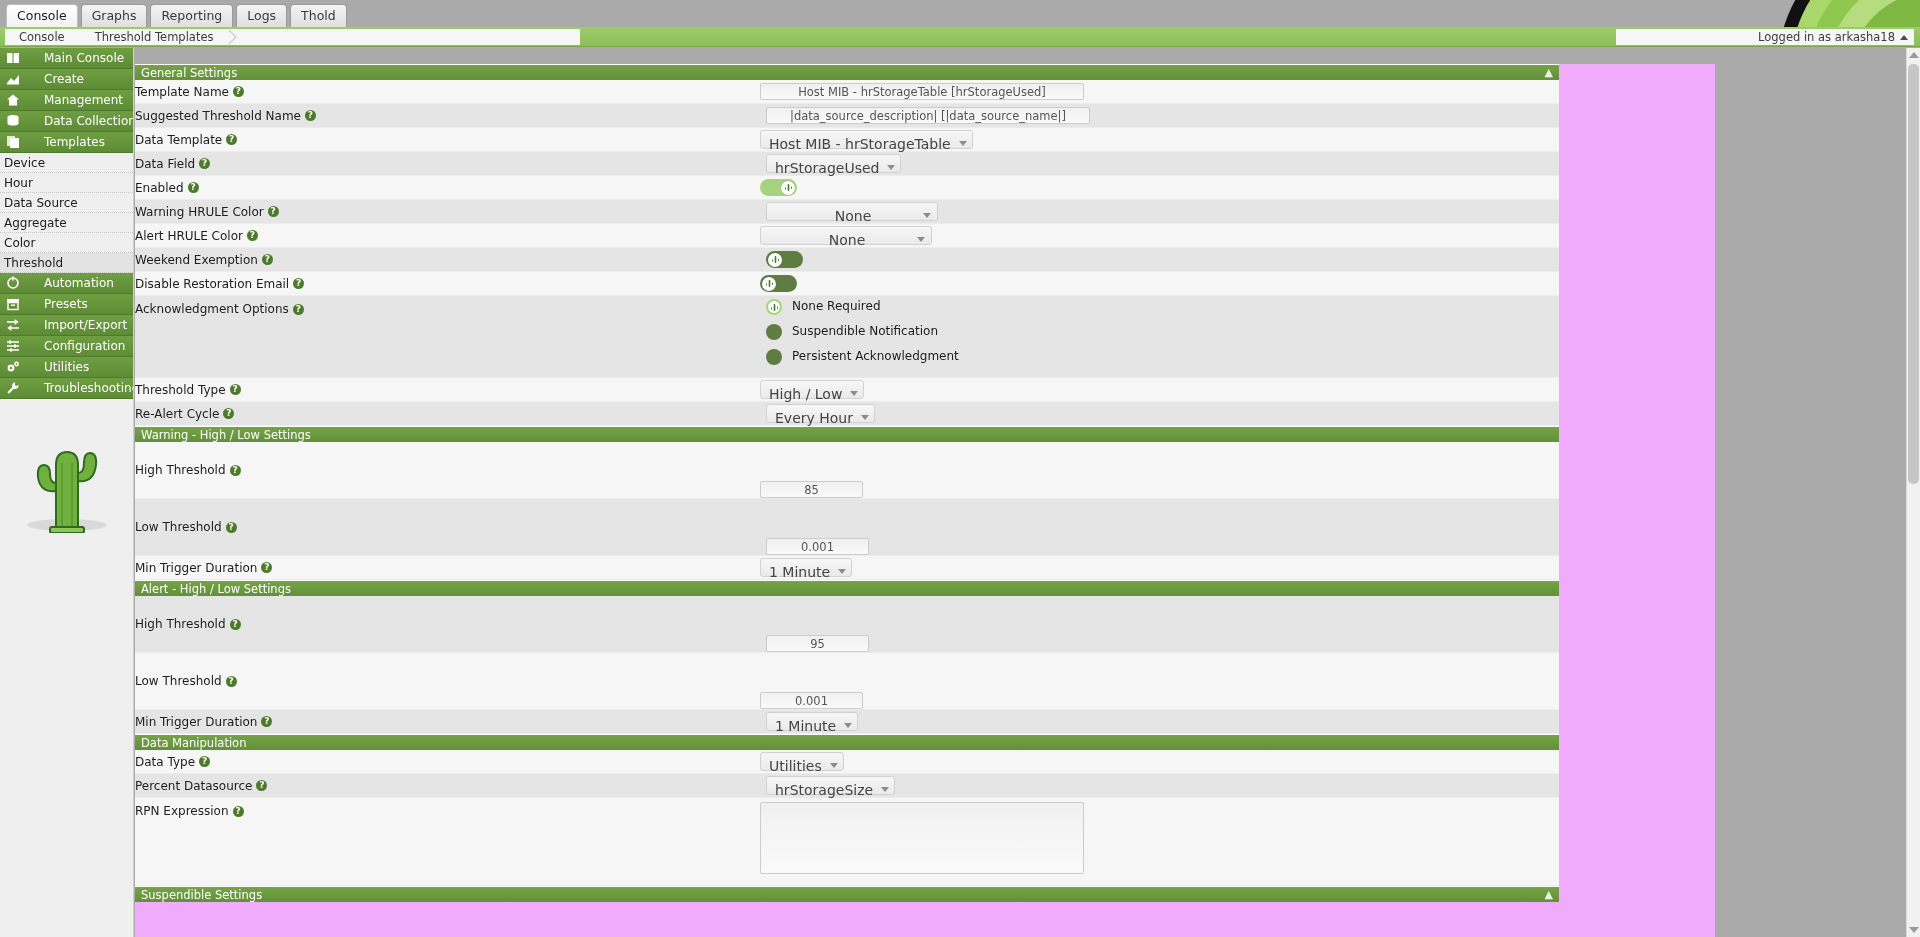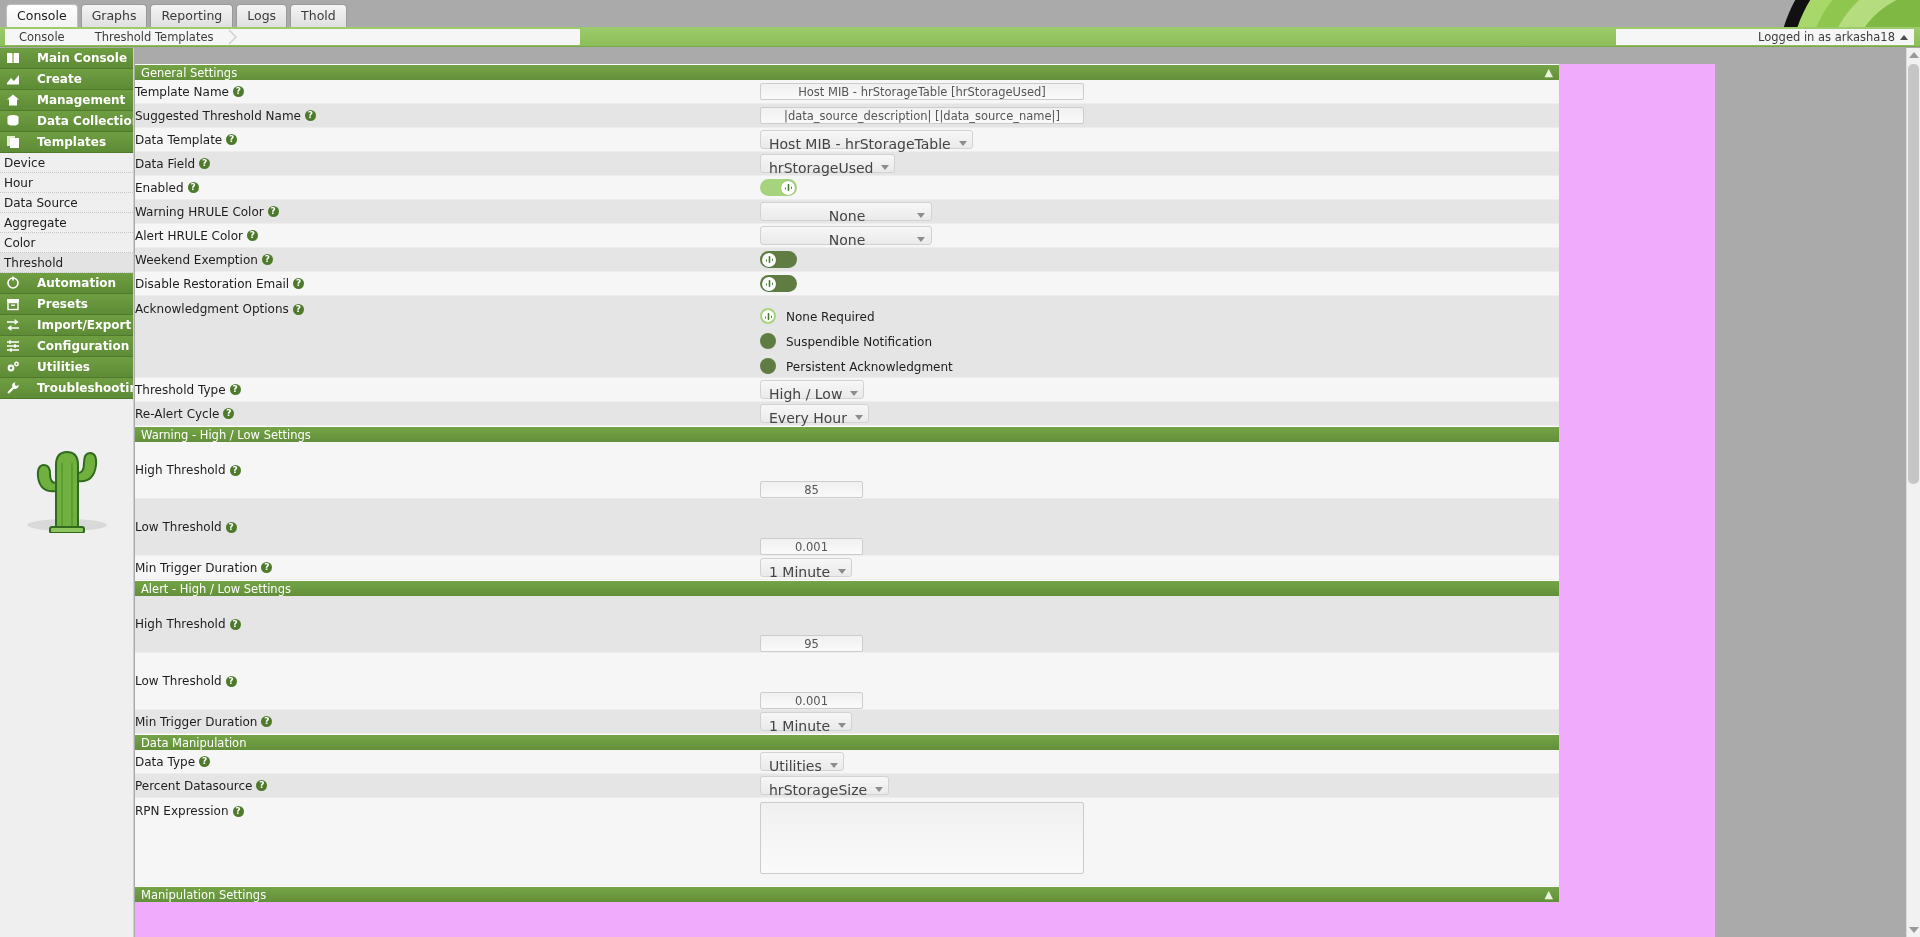--- a/index.html
+++ b/index.html
@@ -95,24 +95,24 @@
   }
 
   
   .sidebar {
     position: absolute; left: 0; top: 48px; width: 134px; height: 889px;
     background: #efefef;
     border-right: 1px solid #cfcfcf;
     overflow: hidden;
   }
   .nav-main {
-    display: flex; align-items: center; gap: 17px;
+    display: flex; align-items: center; gap: 24px;
     height: 21px; padding: 0 6px;
     background: linear-gradient(#6f9e42, #5e8b36);
-    color: #ffffff; font-size: 12px; font-weight: bold;
+    color: #ffffff; font-size: 12px; font-weight: normal;
     border-bottom: 1px solid #4f7a2c;
     cursor: pointer;
     white-space: nowrap;
   }
   .nav-main .ico { width: 14px; height: 14px; flex: 0 0 14px; display: block; }
   .nav-sub {
     height: 20px; padding: 0 0 0 4px;
     display: flex; align-items: center;
     font-size: 12px; color: #202020;
     background: #efefef;
@@ -145,21 +145,21 @@
     position: absolute; right: 6px; top: 1px;
     color: #e9f3dd; font-size: 11px; line-height: 14px;
   }
 
   .row {
     display: flex; align-items: center;
     min-height: 24px;
     background: #f6f6f6;
     border-bottom: 1px solid #ededed;
   }
-  .row.alt { background: #e5e5e5; }
+  .row.alt { background: #e5e5e5; gap: 6px; }
   .row-label {
     width: 625px; flex: 0 0 625px;
     padding-left: 0;
     font-size: 12px; color: #1d1d1d;
     display: flex; align-items: center; gap: 4px;
   }
   .row-field { flex: 1; display: flex; align-items: center; }
 
   
   .help {
@@ -227,21 +227,21 @@
   .knob {
     position: absolute; top: 1.5px; left: 2px;
     width: 14px; height: 14px; border-radius: 50%;
     background: #ffffff;
     display: flex; align-items: center; justify-content: center;
     box-shadow: 0 0 1px rgba(0,0,0,.35);
   }
   .toggle.on .knob { left: 21px; }
 
   
-  .radio-row { display: flex; align-items: flex-end; gap: 10px; height: 25px; }
+  .radio-row { display: flex; align-items: flex-start; gap: 10px; height: 25px; }
   .radio {
     width: 16px; height: 16px; border-radius: 50%;
     background: #5f7d43;
     display: flex; align-items: center; justify-content: center;
     cursor: pointer; flex: 0 0 16px;
   }
   .radio.sel-on {
     background: #ffffff;
     border: 2px solid #a6d47e;
   }
@@ -728,21 +728,21 @@
         <div class="row-label" style="padding-top:6px;">
           <span>RPN Expression</span>
           <span class="help">?</span>
         </div>
         <div class="row-field" style="padding-top:4px;">
           <textarea class="rpn" style=""></textarea>
         </div>
       </div>
 
       <div class="sec-header">
-        <span>Manipulation Settings</span>
+        <span>Suspendible Settings</span>
         <span class="collapse">▲</span>
       </div>
 
     </div>
   </div>
 
   <div class="scrollbar">
     <div class="scroll-arrow up"></div>
     <div class="scrollthumb" style="top:16px;"></div>
     <div class="scroll-arrow down"></div>

